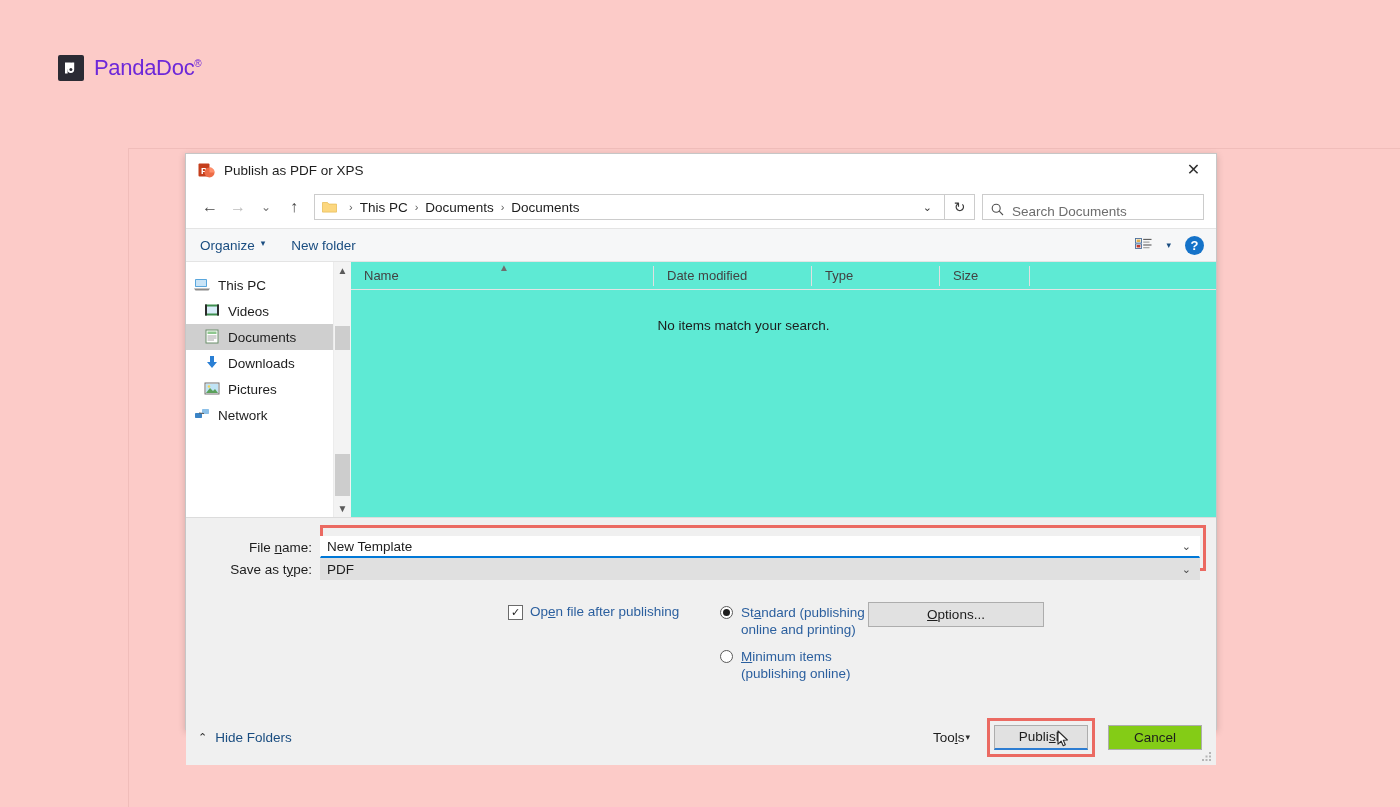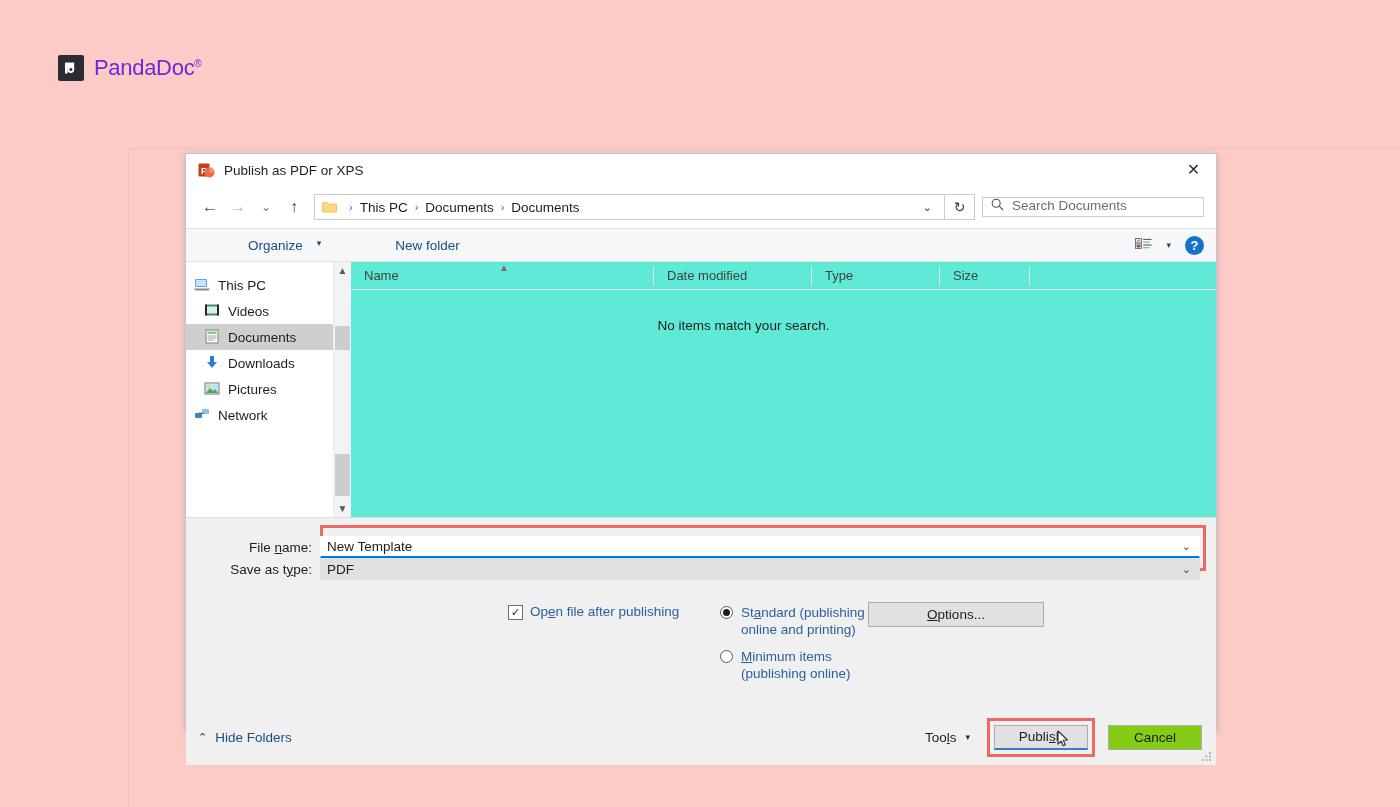--- a/index.html
+++ b/index.html
@@ -153,25 +153,25 @@
     border: 1px solid #cccccc;
     border-left: none;
     background: #fff;
     display: flex; align-items: center; justify-content: center;
     color: #3a3a3a;
     font-size: 14px;
     box-sizing: border-box;
   }
   .searchbox {
     width: 222px;
-    height: 20px;
+    height: 26px;
     border: 1px solid #cccccc;
     background: #fff;
     display: flex;
-    align-items: flex-start;
+    align-items: flex-end;
     margin-left: 7px;
     padding: 0 8px;
     box-sizing: border-box;
     gap: 8px;
   }
   .searchbox .s-icon { color:#505050; font-size: 13px; }
   .searchbox .s-text { color:#6d6d6d; font-size: 13.5px; }
 
   
   .cmdbar {
@@ -181,21 +181,21 @@
     border-bottom: 1px solid #e4e4e4;
     display: flex;
     align-items: center;
     padding: 0 10px 0 14px;
     gap: 26px;
     position: relative;
   }
   .cmd-item {
     font-size: 13.5px;
     color: #1a4d80;
-    display: flex; gap: 14px; margin-left: 48px;
+    display: flex; gap: 6px;
   }
   .cmd-caret { font-size: 9px; color:#1a4d80; }
   .cmd-right {
     margin-left: auto;
     display: flex;
     align-items: center;
     gap: 14px;
     padding-right: 2px;
   }
   .view-icon { width: 17px; height: 15px; }
@@ -462,21 +462,21 @@
     color: #1a4d80;
   }
   .hide-folders .chev { color: #2b2b2b; font-size: 11px; }
   .footer-right {
     margin-left: auto;
     display: flex;
     align-items: center;
     gap: 13px;
   }
   .tools-btn {
-    display: flex; align-items: center; gap: 9px;
+    display: flex; align-items: center; gap: 1px;
     font-size: 13.5px;
     color: #1d1d1d;
     padding-right: 4px;
   }
   .tools-btn .chev { font-size: 9px; color:#2b2b2b; }
   .btn {
     width: 94px;
     height: 25px;
     border: 1px solid #adadad;
     background: #84cc16;

